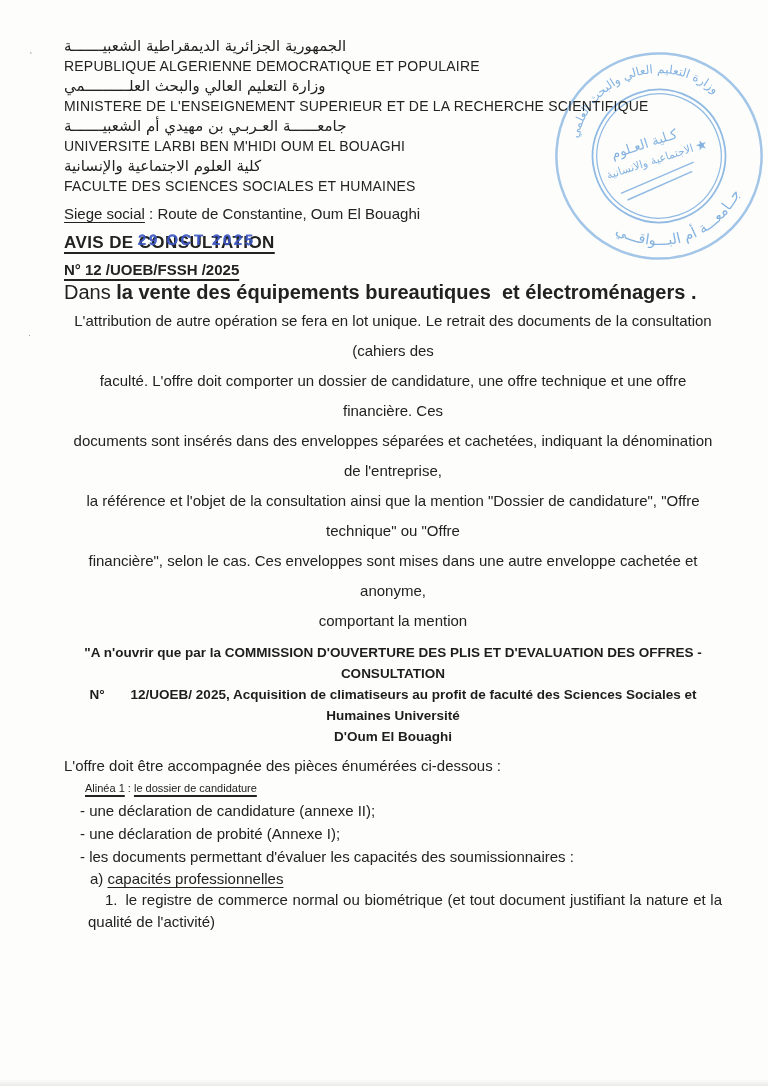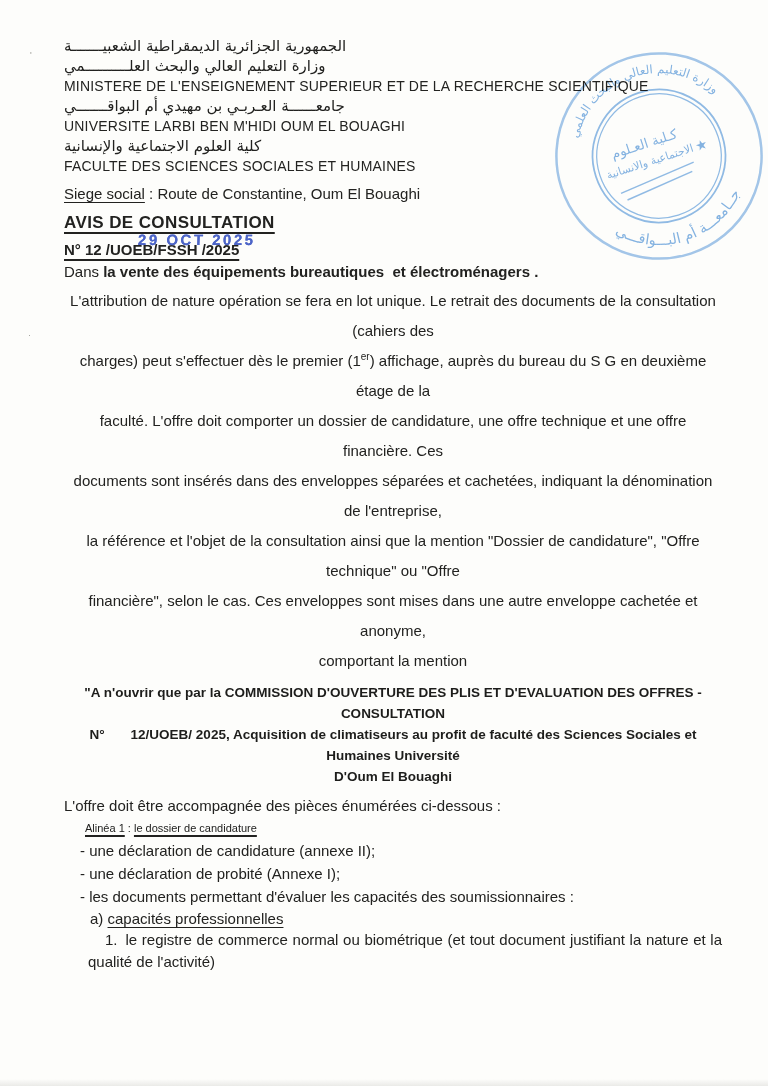--- a/index.html
+++ b/index.html
@@ -18,21 +18,21 @@
   .center{text-align:left;}
   .ar{font-family:"DejaVu Sans", sans-serif;direction:rtl;font-size:15px;line-height:20px;}
   .fr-head{font-size:14px;line-height:20px;letter-spacing:.2px;color:#232321;}
   .siege{margin-top:8px;font-size:15px;line-height:20px;}
   .siege .lbl{text-decoration:underline;text-underline-offset:3px;}
   .doc-title{margin-top:8px;font-size:17px;line-height:22px;font-weight:bold;letter-spacing:.4px;}
   .doc-title span{text-decoration:underline;text-decoration-thickness:2px;text-underline-offset:4px;}
   .doc-ref{margin-top:6px;font-size:15px;line-height:20px;font-weight:bold;}
   .doc-ref span{text-decoration:underline;text-decoration-thickness:1.5px;text-underline-offset:4px;}
   .intro{margin-top:20px;font-size:15px;line-height:35px;text-align:left;}
-  .object-line{font-size:15px;line-height:24px;}
+  .object-line{font-size:20px;line-height:24px;}
   .object-line b{font-weight:bold;}
   .bigpara{margin-top:2px;font-size:15px;line-height:30px;text-align:center;}
   sup.er{font-size:10px;vertical-align:super;line-height:0;}
   .mention{margin-top:6px;font-weight:bold;font-size:13.5px;line-height:21px;text-align:center;color:#1d1d1b;}
   .mention .ref{display:inline-block;margin-right:26px;}
   .lead{margin-top:8px;font-size:15px;line-height:21px;}
   .alinea{margin-top:2px;font-size:11px;line-height:21px;font-weight:normal;padding-left:21px;}
   .alinea .u{text-decoration:underline;text-decoration-thickness:1.5px;text-underline-offset:3px;}
   .dashes{font-size:15px;line-height:23px;padding-left:16px;}
   .subhead{font-size:15px;line-height:21px;padding-left:26px;}
@@ -66,42 +66,42 @@
   }
   .speck{position:absolute;color:#9a9a94;font-size:9px;}
 </style>
 </head>
 <body>
 
 <div class="page">
 
   <div class="center">
     <div class="ar t">الجمهورية الجزائرية الديمقراطية الشعبيـــــــة</div>
+    <div class="fr-head t">REPUBLIQUE ALGERIENNE DEMOCRATIQUE ET POPULAIRE</div>
     <div class="ar t">وزارة التعليم العالي والبحث العلــــــــــمي</div>
     <div class="fr-head t">MINISTERE DE L'ENSEIGNEMENT SUPERIEUR ET DE LA RECHERCHE SCIENTIFIQUE</div>
-    <div class="ar t">جامعــــــة العـربـي بن مهيدي أم البواقـــــــي</div>
+    <div class="ar t">جامعــــــة العـربـي بن مهيدي أم الشعبيـــــــة</div>
     <div class="fr-head t">UNIVERSITE LARBI BEN M'HIDI OUM EL BOUAGHI</div>
     <div class="ar t">كلية العلوم الاجتماعية والإنسانية</div>
     <div class="fr-head t">FACULTE DES SCIENCES SOCIALES ET HUMAINES</div>
     <div class="siege">
       <span class="lbl t">Siege social</span><span class="t"> : Route de Constantine, Oum El Bouaghi</span>
     </div>
   </div>
 
   <div class="doc-title center"><span class="t">AVIS DE CONSULTATION</span></div>
   <div class="doc-ref center"><span class="t">N° 12 /UOEB/FSSH /2025</span></div>
 
 
   <div class="object-line">
     <span class="t">Dans </span><b class="t">la vente des équipements bureautiques  et électroménagers .</b>
   </div>
 
   <div class="bigpara">
-    <div class="t">L'attribution de nature opération se fera en lot unique. Le retrait des documents de la consultation (cahiers des</div>
-    <div><span class="t">charges) peut s'effectuer dès le premier (1</span><sup class="er t">er</sup><span class="t">) affichage, auprès du bureau du S G en deuxième étage de la</span></div>
+    <div class="t">L'attribution de autre opération se fera en lot unique. Le retrait des documents de la consultation (cahiers des</div>
     <div class="t">faculté. L'offre doit comporter un dossier de candidature, une offre technique et une offre financière. Ces</div>
     <div class="t">documents sont insérés dans des enveloppes séparées et cachetées, indiquant la dénomination de l'entreprise,</div>
     <div class="t">la référence et l'objet de la consultation ainsi que la mention "Dossier de candidature", "Offre technique" ou "Offre</div>
     <div class="t">financière", selon le cas. Ces enveloppes sont mises dans une autre enveloppe cachetée et anonyme,</div>
     <div class="t">comportant la mention</div>
   </div>
 
   <div class="mention">
     <div class="t">"A n'ouvrir que par la COMMISSION D'OUVERTURE DES PLIS ET D'EVALUATION DES OFFRES - CONSULTATION</div>
     <div><span class="ref t">N°</span><span class="t">12/UOEB/ 2025, Acquisition de climatiseurs au profit de faculté des Sciences Sociales et Humaines Université</span></div>

